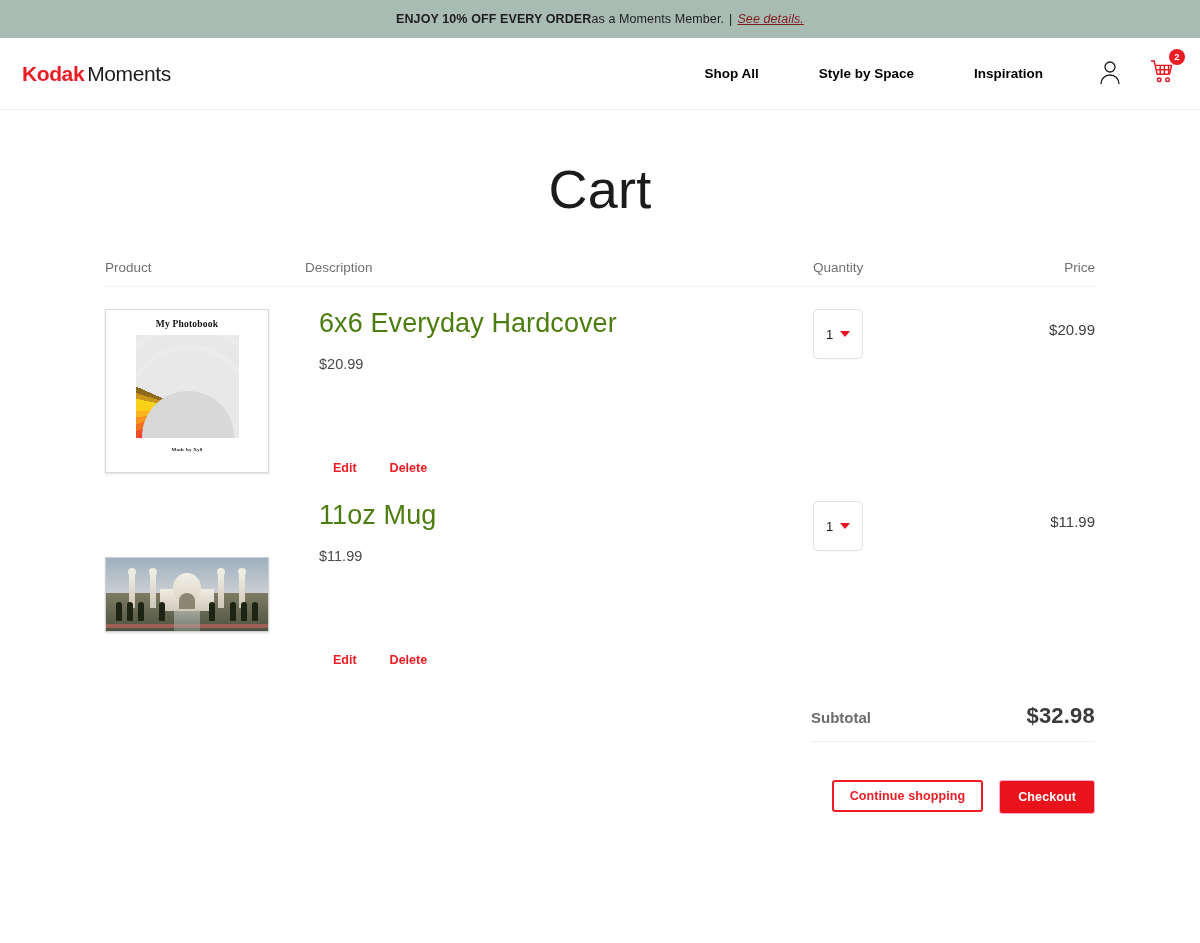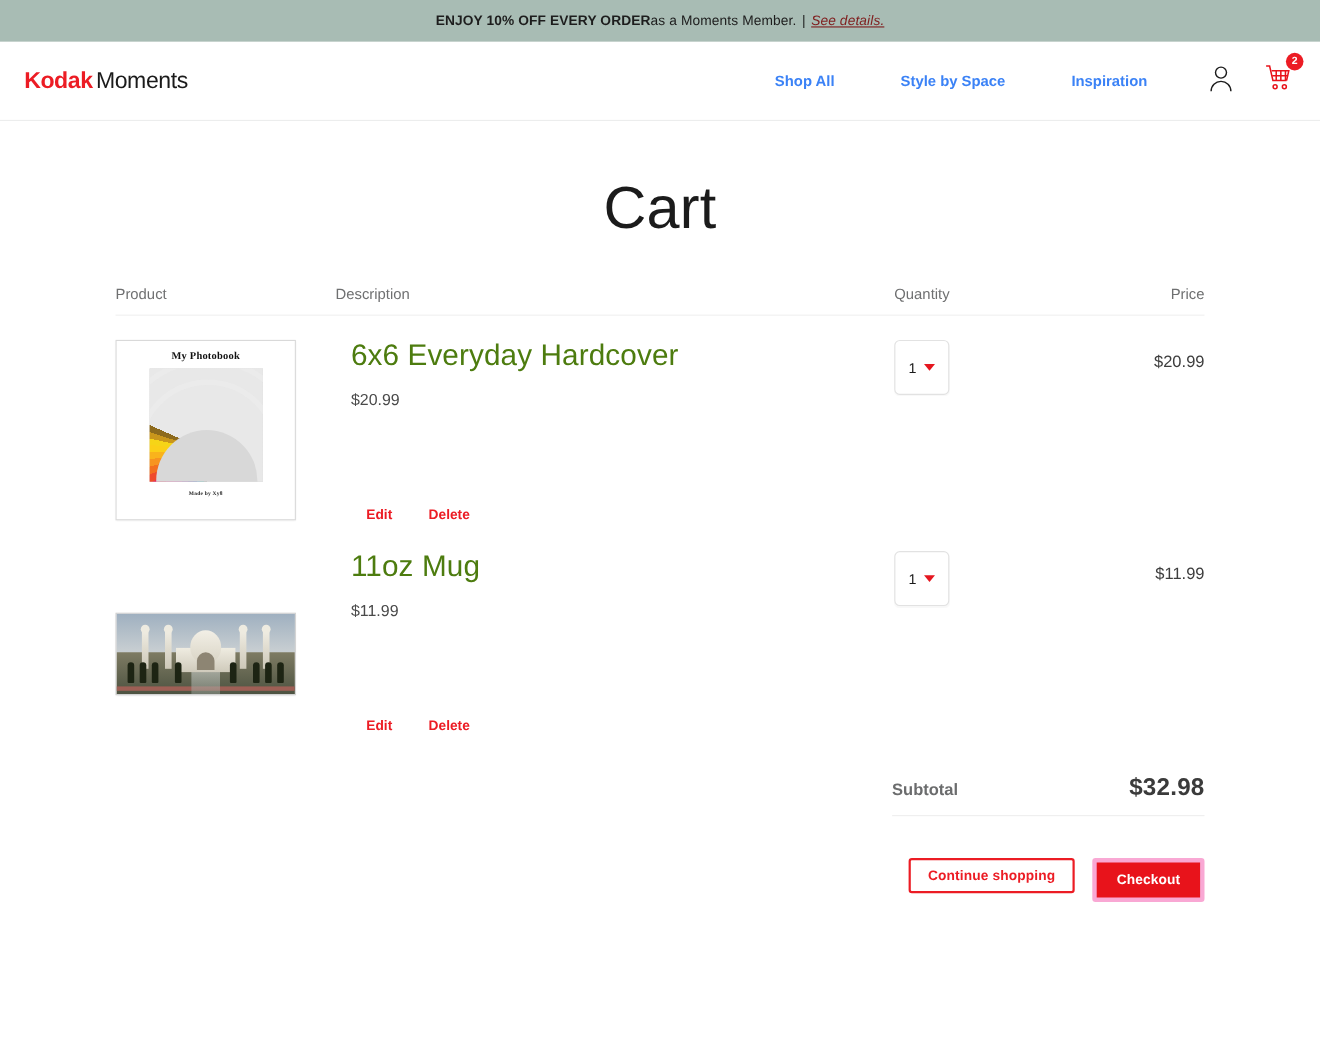--- a/index.html
+++ b/index.html
@@ -67,21 +67,21 @@
   }
   .nav {
     margin-left: auto;
     display: flex;
     align-items: center;
     gap: 0;
   }
   .nav-link {
     font-size: 13.5px;
     font-weight: bold;
-    color: #3b82f6;
+    color: #000000;
     cursor: pointer;
     white-space: nowrap;
     padding: 0 0;
     margin-left: 60px;
   }
   .nav-link:first-child { margin-left: 0; }
   .icon-btn {
     margin-left: 55px;
     cursor: pointer;
     display: flex;
@@ -382,21 +382,21 @@
   }
   .btn-secondary {
     background: #fff;
     color: #ec1c24;
     border: 2px solid #ec1c24;
     padding: 0 16px;
   }
   .btn-primary {
     background: #e8131b;
     color: #fff;
-    border: 4px solid #f9a8d4;
+    border: 1px solid #f9a8d4;
     padding: 16px 18px;
   }
 </style>
 </head>
 <body>
 
 <div class="page">
 
   <div class="announce">
     <span class="bold">ENJOY 10% OFF EVERY ORDER</span>

